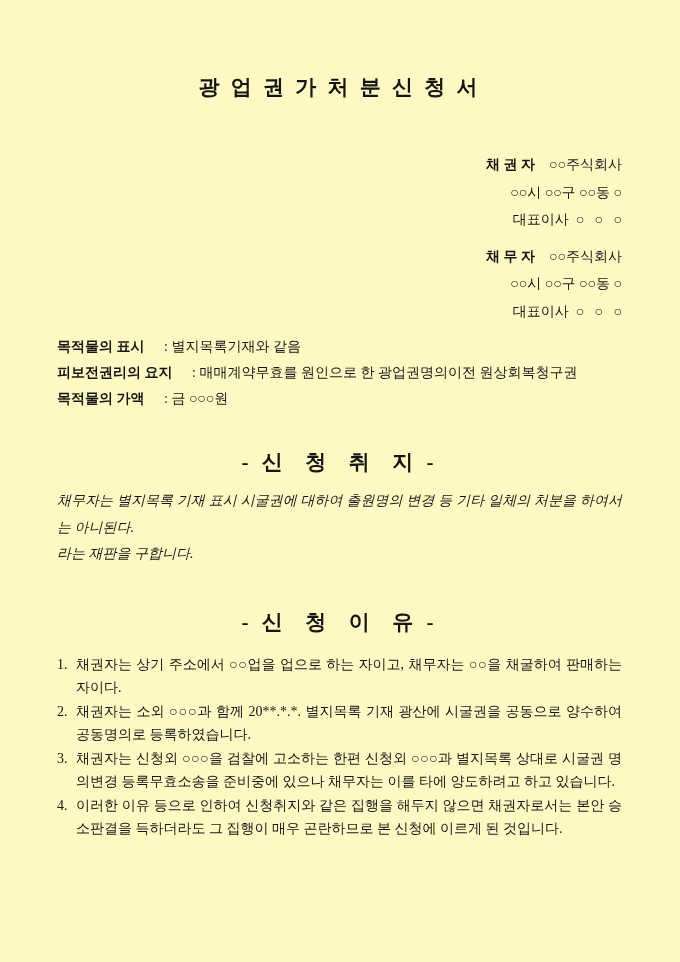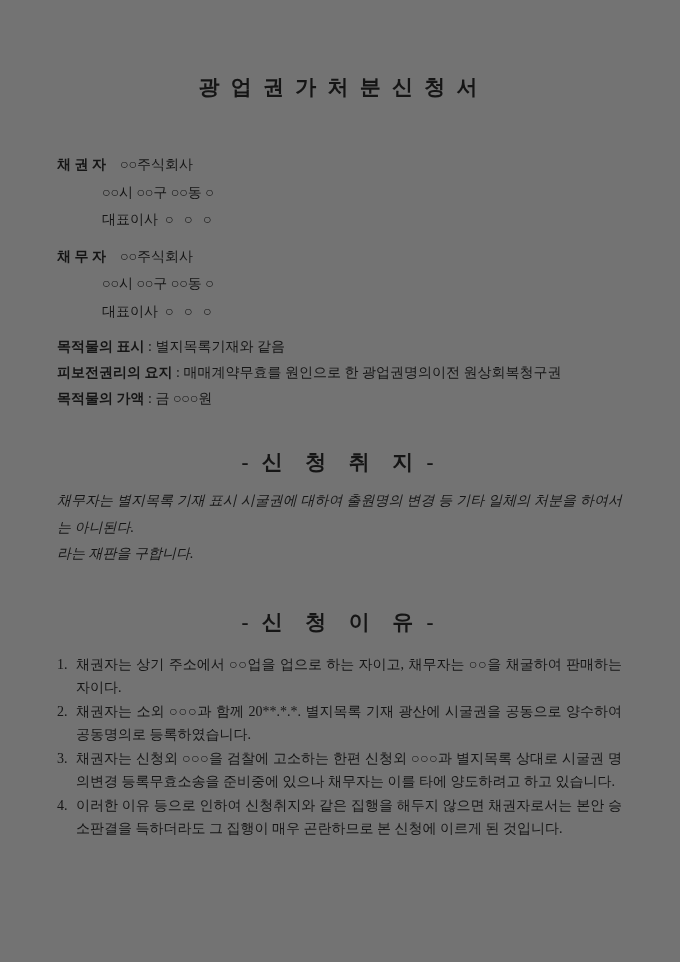--- a/index.html
+++ b/index.html
@@ -12,48 +12,48 @@
     height: 962px;
     color: #151515;
     font-family: "Liberation Serif", "DejaVu Serif", serif;
   }
   .page {
     box-sizing: border-box;
     width: 680px;
     height: 962px;
     padding: 73px 58px 40px 57px;
     overflow: hidden;
-    background: #737373;
+    background: #fef9c3;
   }
   .doc-title {
     margin: 0 0 50px 0;
     font-size: 21px;
     font-weight: bold;
     text-align: center;
     letter-spacing: 3px;
     white-space: pre;
   }
   .party-block {
     font-size: 14px;
     line-height: 27.5px;
     margin: 0 0 9px 0;
   }
-  .party-row { display: flex; }
+  .party-row { display: flex; justify-content: flex-end; }
   .party-label {
     font-weight: bold;
     white-space: pre;
   }
   .pv-first { margin-left: 14px; white-space: pre; }
   .pv-cont  { margin-left: 45px; white-space: pre; }
   .meta-block {
     margin-top: 5px;
     font-size: 14px;
     line-height: 26px;
   }
-  .meta-row { display: flex; white-space: pre; }
+  .meta-row { display: flex; white-space: pre; gap: 16px; }
   .meta-label { font-weight: bold; }
   .section-heading {
     font-size: 21px;
     font-weight: bold;
     text-align: center;
     letter-spacing: 4px;
     white-space: pre;
     margin: 0;
   }
   .heading-purpose { margin-top: 36px; }

